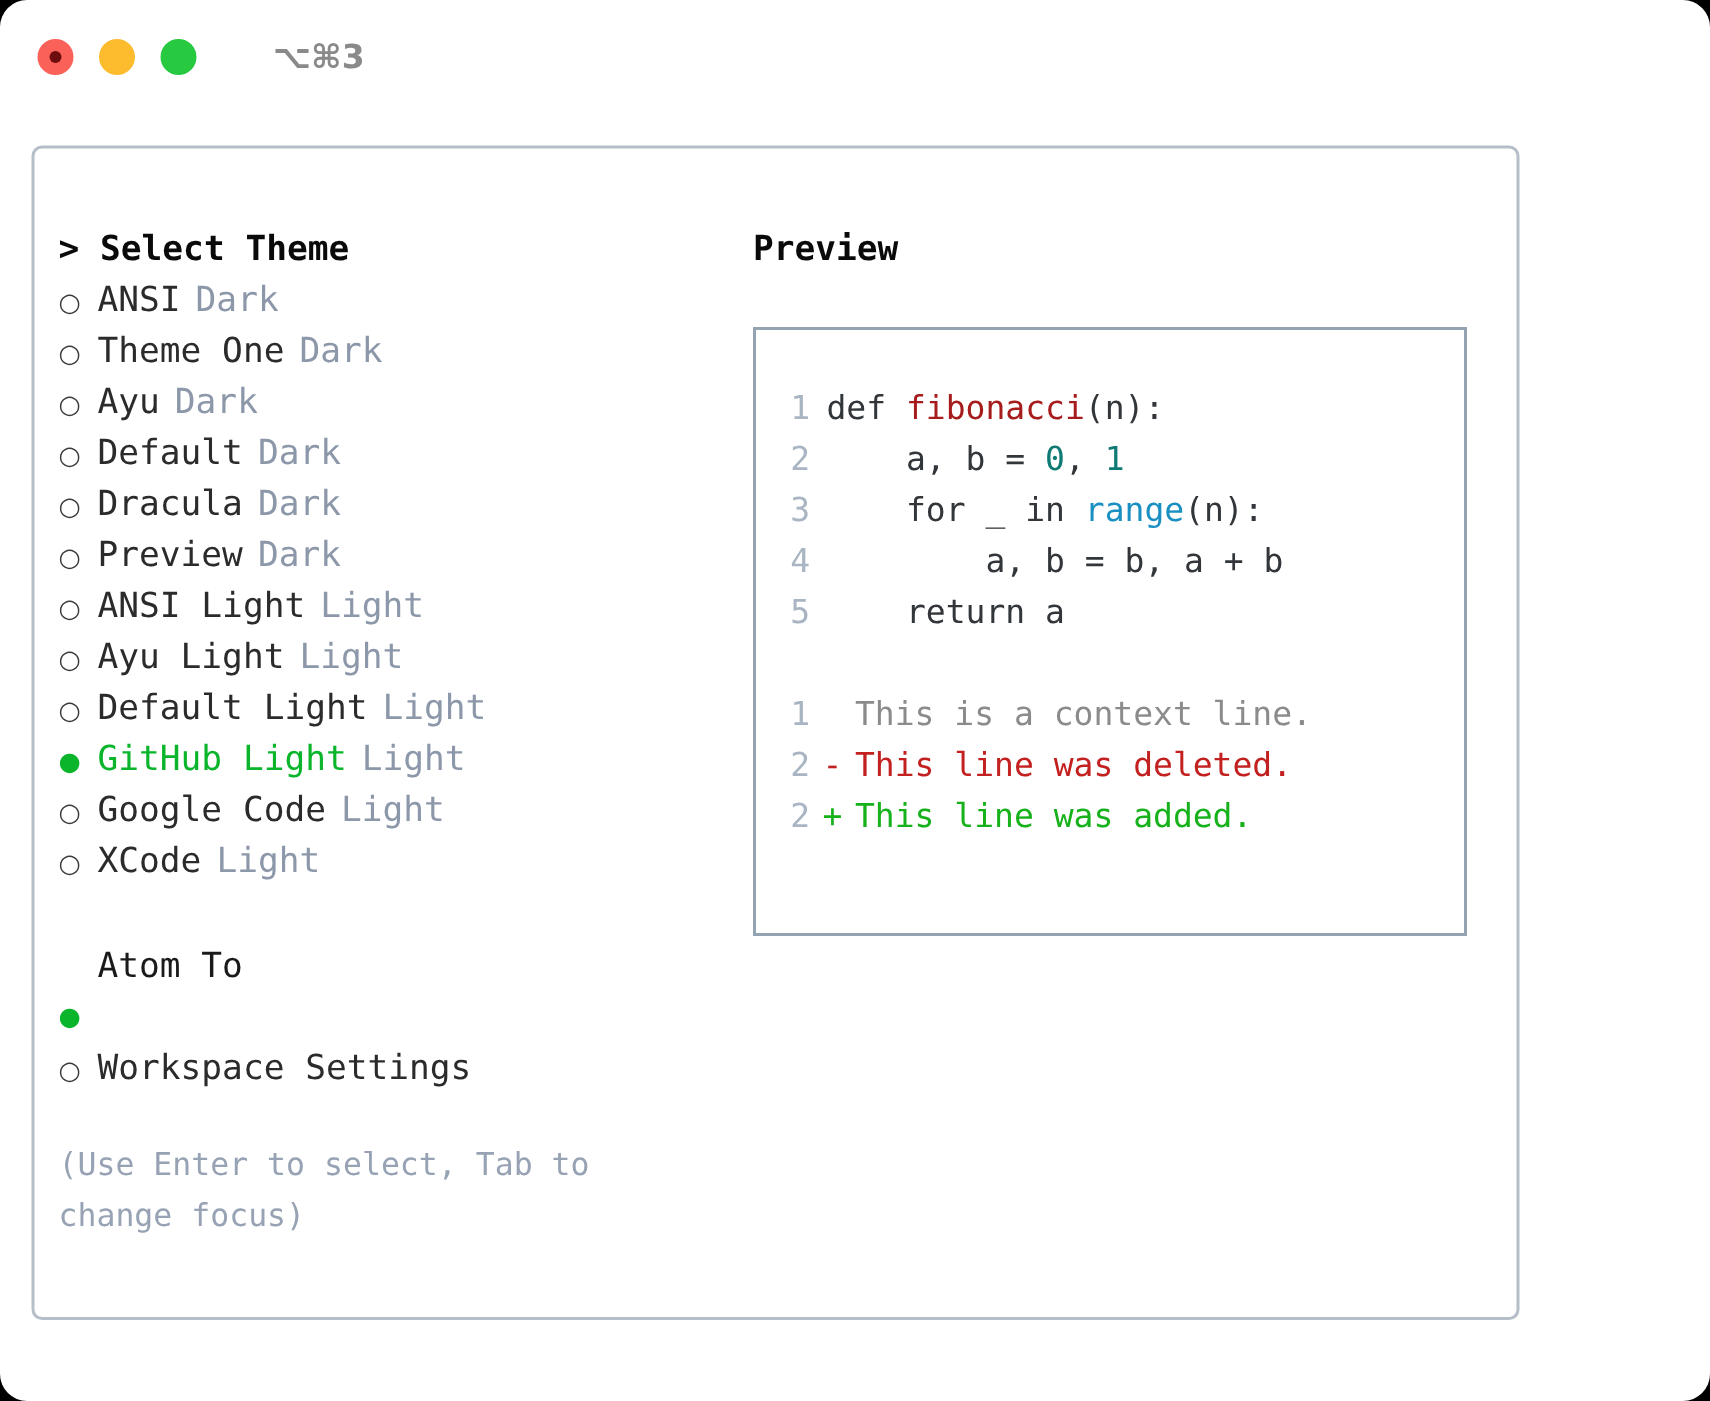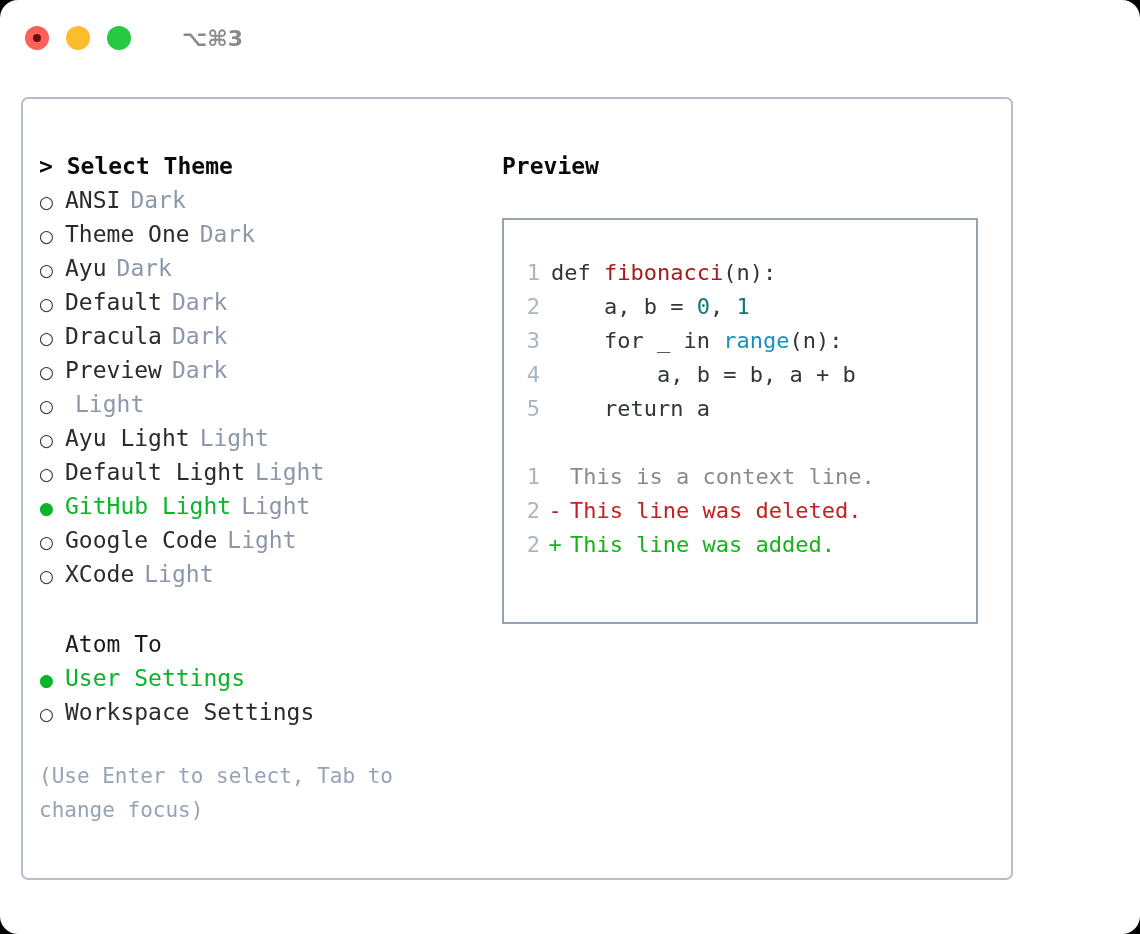--- a/index.html
+++ b/index.html
@@ -252,33 +252,33 @@
 
       <div class="left-col">
         <div class="list-header">&gt; Select Theme</div>
         <div id="theme-items">
             <div class="opt-row"><span class="opt-marker">○</span><span class="opt-label">ANSI</span><span class="opt-tag">Dark</span></div>
             <div class="opt-row"><span class="opt-marker">○</span><span class="opt-label">Theme One</span><span class="opt-tag">Dark</span></div>
             <div class="opt-row"><span class="opt-marker">○</span><span class="opt-label">Ayu</span><span class="opt-tag">Dark</span></div>
             <div class="opt-row"><span class="opt-marker">○</span><span class="opt-label">Default</span><span class="opt-tag">Dark</span></div>
             <div class="opt-row"><span class="opt-marker">○</span><span class="opt-label">Dracula</span><span class="opt-tag">Dark</span></div>
             <div class="opt-row"><span class="opt-marker">○</span><span class="opt-label">Preview</span><span class="opt-tag">Dark</span></div>
-            <div class="opt-row"><span class="opt-marker">○</span><span class="opt-tag">Light</span></div>
+            <div class="opt-row"><span class="opt-marker">○</span><span class="opt-label">ANSI Light</span><span class="opt-tag">Light</span></div>
             <div class="opt-row"><span class="opt-marker">○</span><span class="opt-label">Ayu Light</span><span class="opt-tag">Light</span></div>
             <div class="opt-row"><span class="opt-marker">○</span><span class="opt-label">Default Light</span><span class="opt-tag">Light</span></div>
             <div class="opt-row selected"><span class="opt-marker">●</span><span class="opt-label">GitHub Light</span><span class="opt-tag">Light</span></div>
             <div class="opt-row"><span class="opt-marker">○</span><span class="opt-label">Google Code</span><span class="opt-tag">Light</span></div>
             <div class="opt-row"><span class="opt-marker">○</span><span class="opt-label">XCode</span><span class="opt-tag">Light</span></div>
           </div>
 
         <div class="section-gap"></div>
 
         <div class="apply-header">Atom To</div>
         <div id="apply-items">
-            <div class="opt-row selected"><span class="opt-marker">●</span><span class="opt-label">User Settings</span></div>
+            <div class="opt-row selected"><span class="opt-marker">●</span></div>
             <div class="opt-row"><span class="opt-marker">○</span><span class="opt-label">Workspace Settings</span></div>
           </div>
 
         <div class="hint">(Use Enter to select, Tab to change focus)</div>
       </div>
 
       <div class="right-col">
         <div class="preview-header">Preview</div>
         <div class="preview-box">
           <div id="code-lines">

